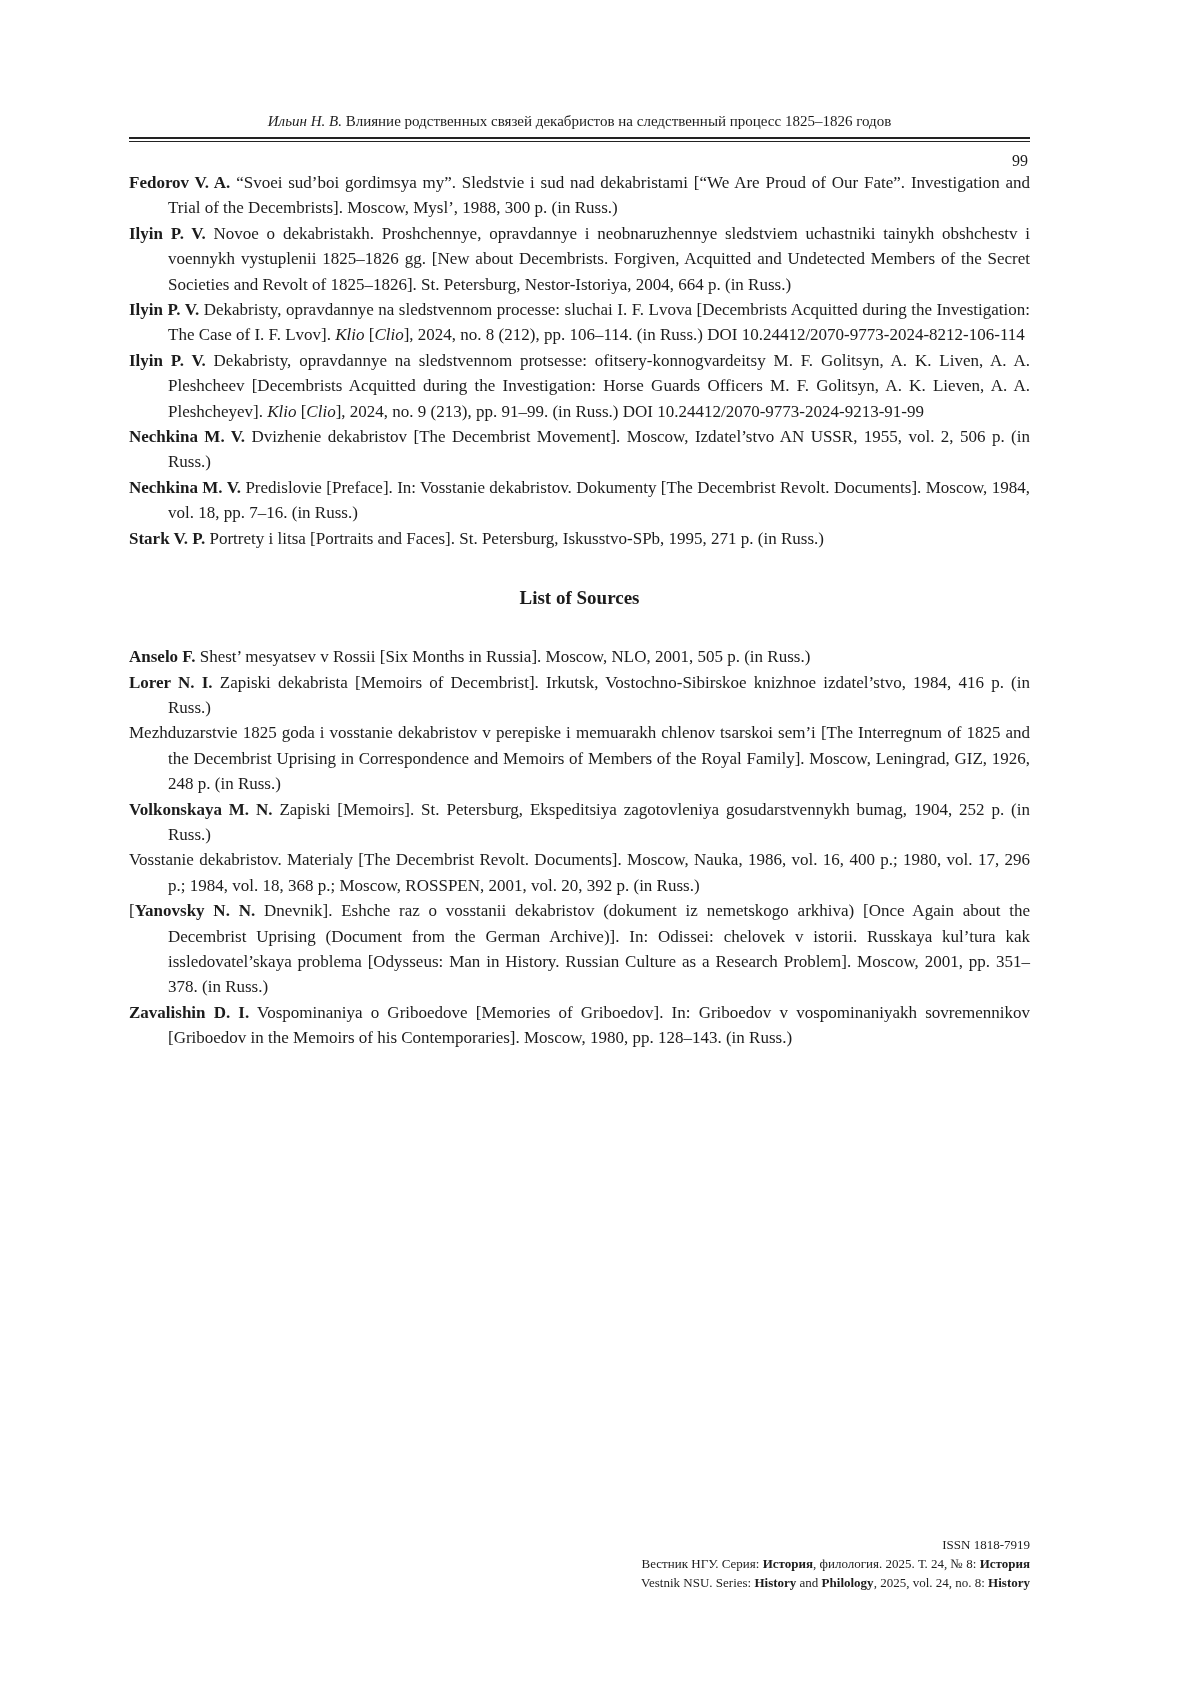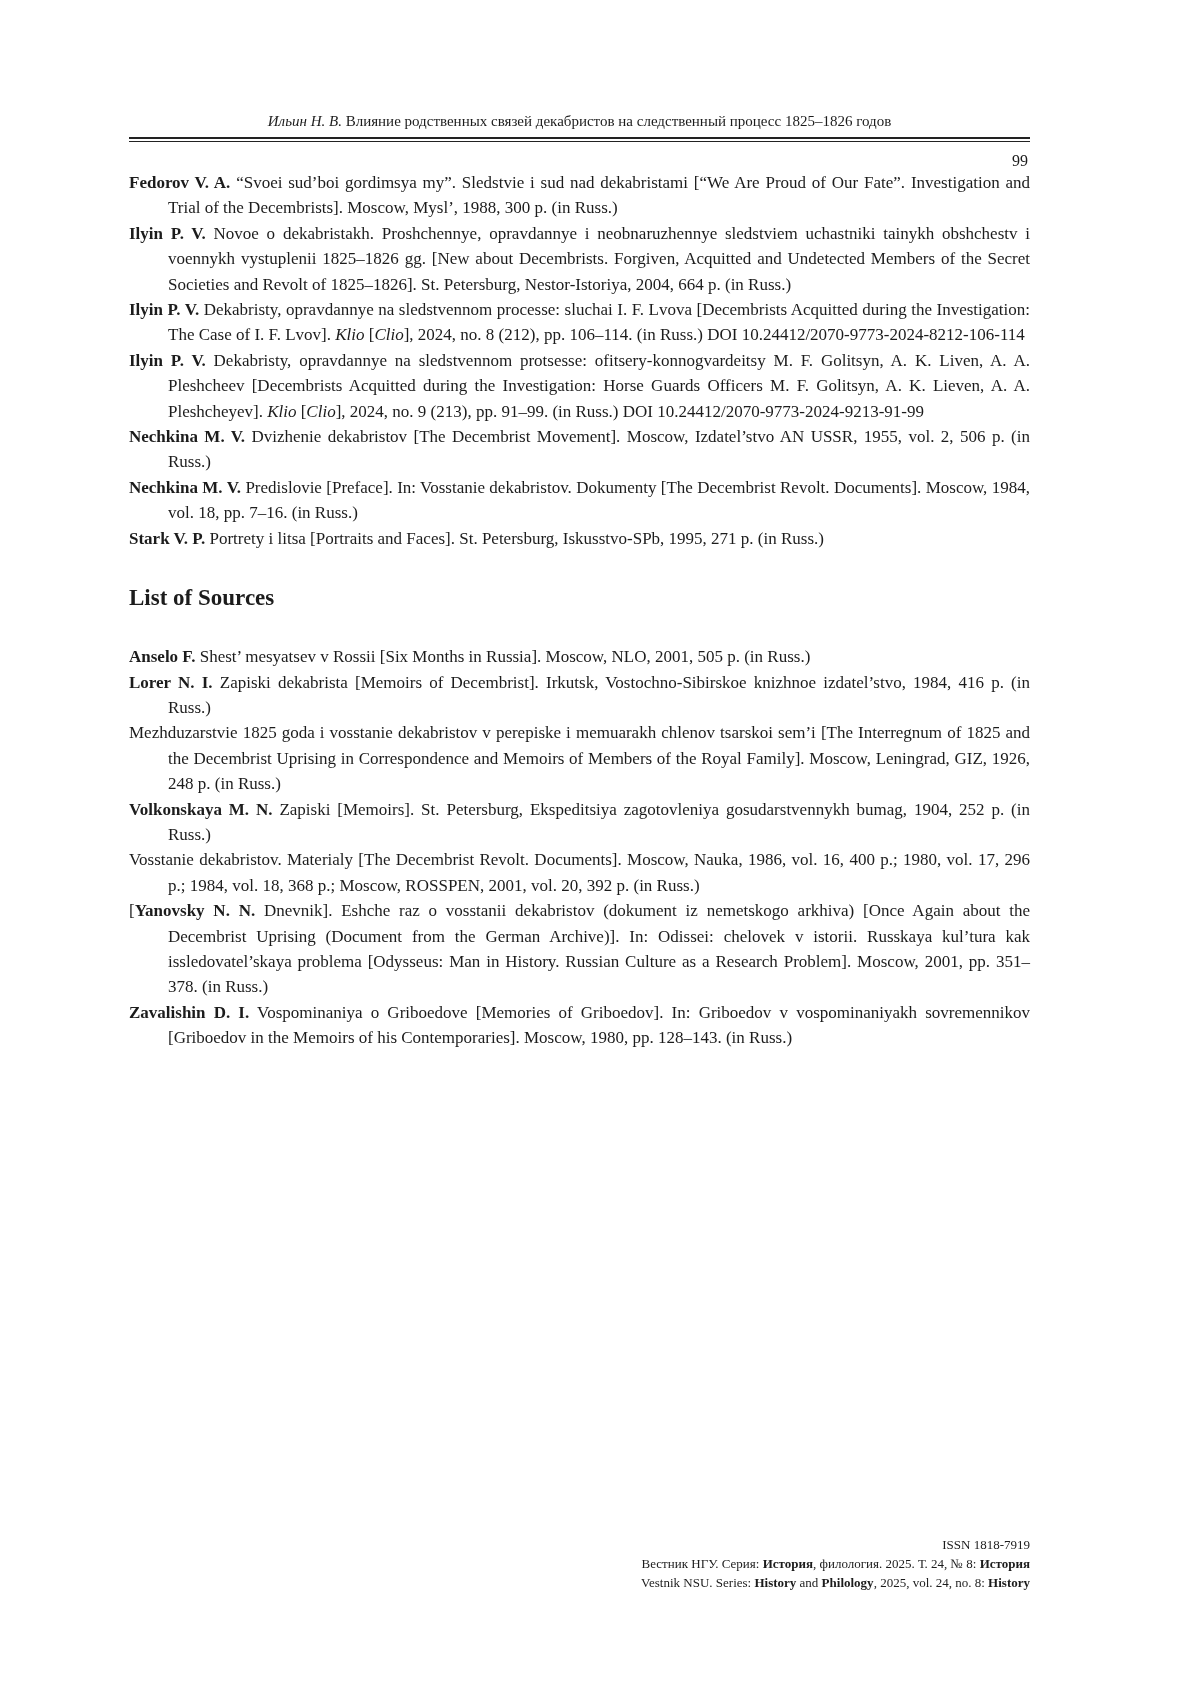--- a/index.html
+++ b/index.html
@@ -57,23 +57,24 @@
   }
   .entry {
     margin: 0;
     padding-left: 39px;
     text-indent: -39px;
   }
   .entry b { font-weight: bold; }
   .entry i { }
   .sources-heading {
     margin: 34px 0 34px 0;
-    font-size: 23px;
+    font-size: 19px;
     line-height: 25px;
     font-weight: bold;
+    text-align: center;
     text-indent: 0;
   }
   
   .journal-footer {
     position: absolute;
     left: 129px;
     top: 1536px;
     width: 901px;
     text-align: right;
     font-size: 13px;

